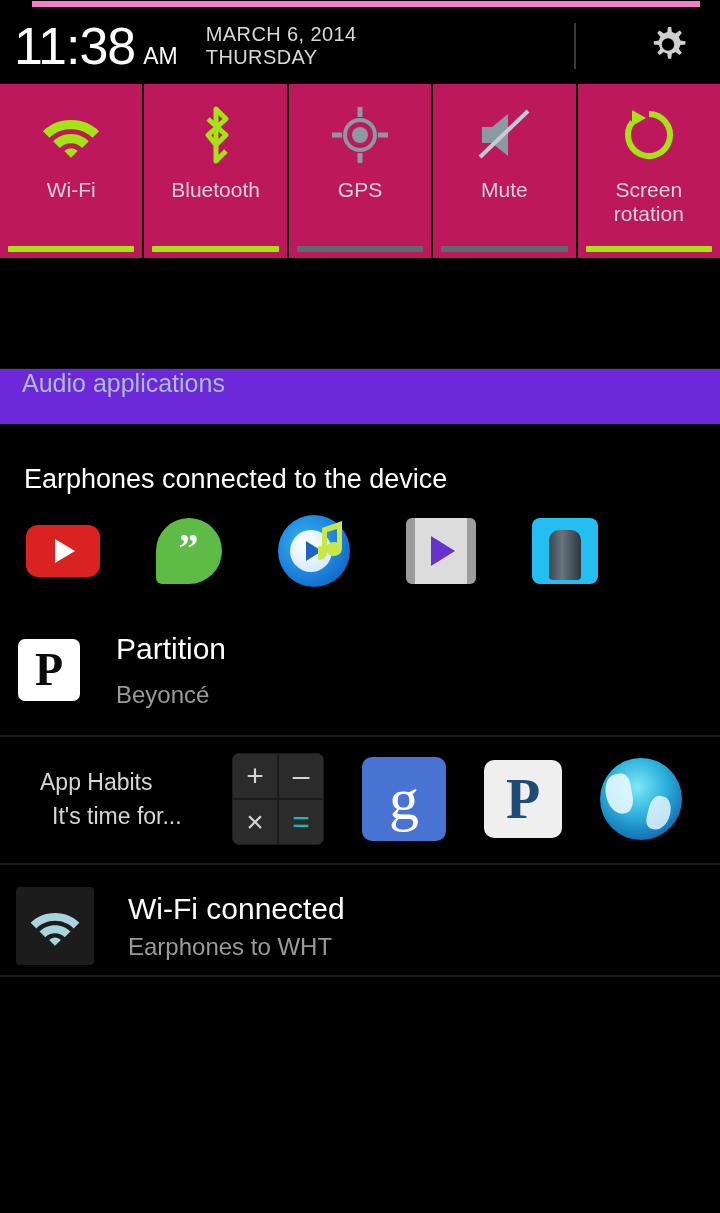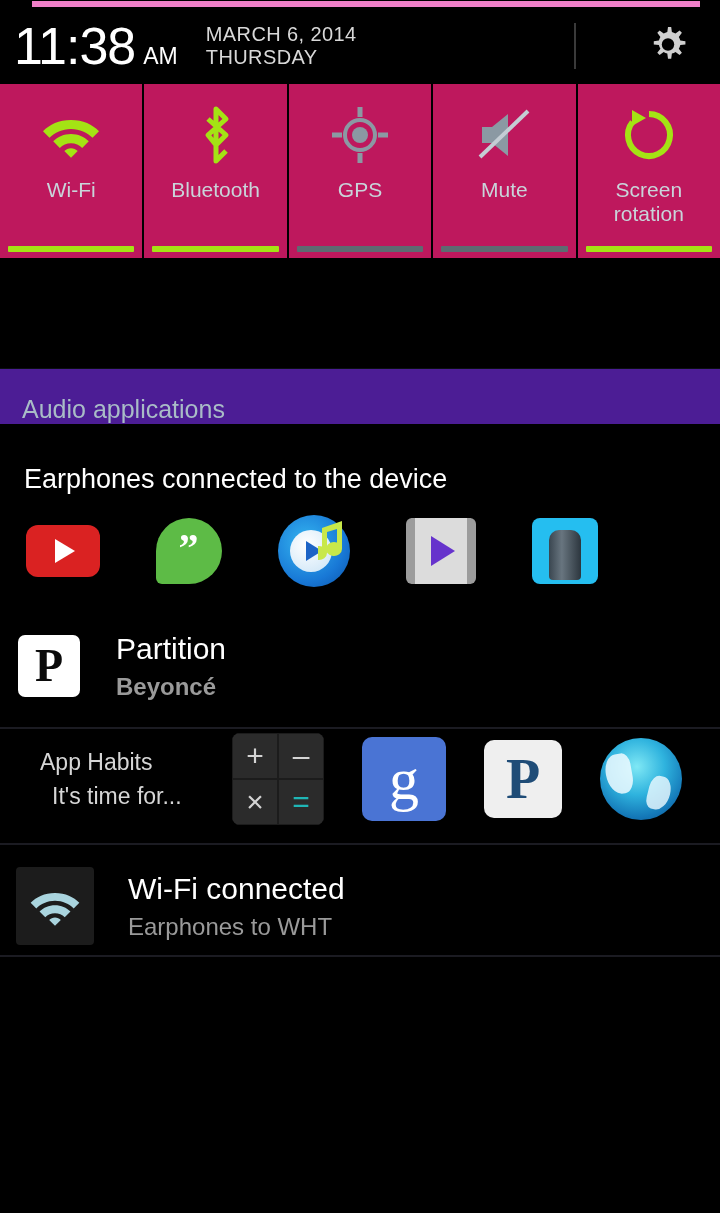--- a/index.html
+++ b/index.html
@@ -92,45 +92,45 @@
     margin-left:42px; display:flex; align-items:center;
   }
   .auto-box {
     width:44px; height:44px; border:2px solid #7A848A; background:#101010;
     display:flex; align-items:center; justify-content:center;
   }
   .auto-label { margin-left:16px; font-size:30px; color:#E6E6E6; }
 
   
   .section-head {
-    width:720px; height:56px; background:#4c1d95;
-    display:flex; align-items:flex-end; padding-left:22px;
+    width:720px; height:56px; background:#6d28d9;
+    display:flex; align-items:flex-start; padding-left:22px;
     border-top:1px solid #0A0F12;
   }
   .section-head span { font-size:25px; color:#A9BCC7; }
 
   
   .notif { width:720px; background:#000; position:relative; }
   .divider-line { width:720px; height:2px; background:#1B1B22; }
 
   .earphone-text {
     font-size:27px; color:#FFFFFF; padding:40px 0 0 24px;
   }
   .audio-icons {
     display:flex; align-items:center; padding:20px 0 22px 26px; gap:56px;
   }
 
   
   .partition-row { display:flex; align-items:center; padding:22px 0 26px 18px; }
   .partition-text { margin-left:36px; }
   .partition-title { font-size:30px; color:#FFFFFF; line-height:36px; }
-  .partition-sub { font-size:24px; color:#9A9A9A; margin-top:6px;font-weight:bold; }
-
-  
-  .habits-row { display:flex; align-items:center; padding:4px 0 18px 40px; }
+  .partition-sub { font-size:24px; color:#9A9A9A; margin-top:14px; }
+
+  
+  .habits-row { display:flex; align-items:center; padding:16px 0 18px 40px; }
   .habits-text { width:180px; }
   .habits-t1 { font-size:23px; color:#D6D6D6; line-height:34px; }
   .habits-t2 { font-size:23px; color:#D6D6D6; line-height:34px;margin-left:12px; }
   .habits-icons { display:flex; align-items:center; gap:38px; margin-left:12px; }
 
   
   .wifi-row { display:flex; align-items:center; padding:22px 0 10px 16px; }
   .wifi-text { margin-left:34px; }
   .wifi-title { font-size:30px; color:#FFFFFF; line-height:36px; }
   .wifi-sub { font-size:24px; color:#9A9A9A; margin-top:6px; }

